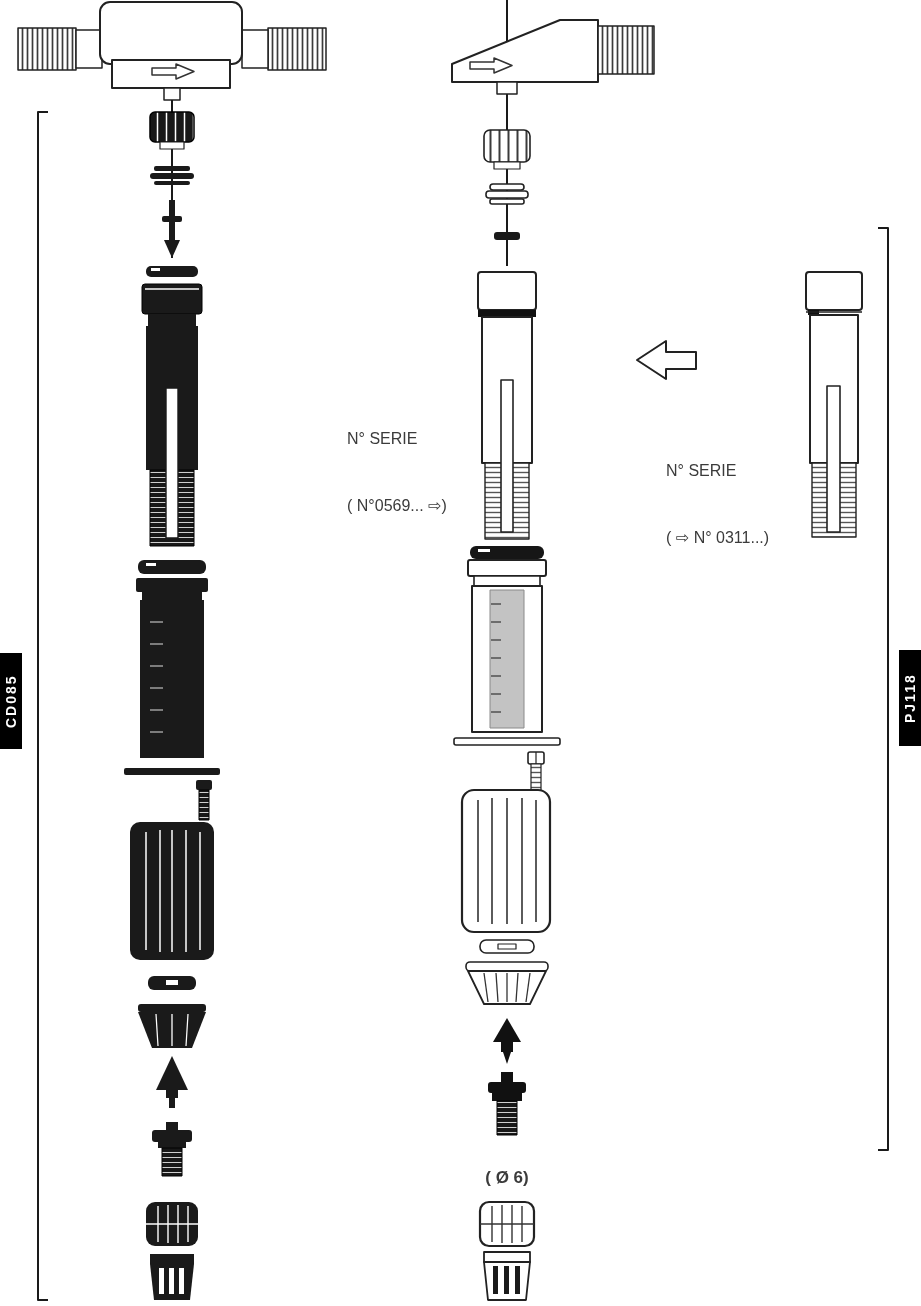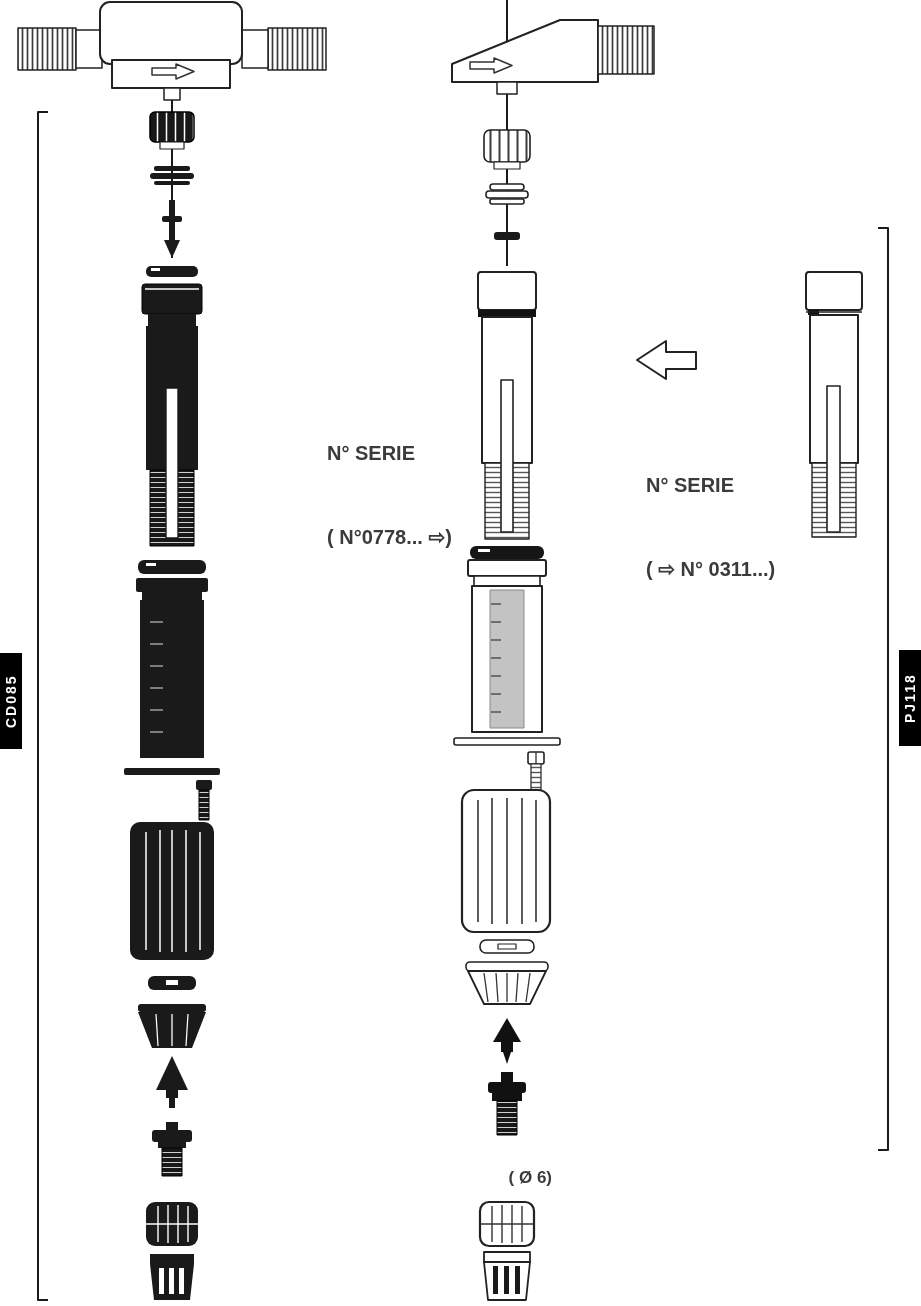--- a/index.html
+++ b/index.html
@@ -13,27 +13,27 @@
   #diagram{position:absolute;left:0;top:0;}
   .vlabel{
     position:absolute;
     background:#000;color:#fff;
     font-weight:bold;font-size:14px;letter-spacing:2px;
     writing-mode:vertical-rl;transform:rotate(180deg);
     display:flex;align-items:center;justify-content:center;
   }
   .serie-note{
     position:absolute;
-    font-weight:bold;font-size:20px;color:#3b3b3b;
-    line-height:1.4;white-space:pre;
+    font-weight:normal;font-size:16px;color:#3b3b3b;
+    line-height:1.4;white-space:pre;margin-left:20px;
   }
   .dia-note{
     position:absolute;
     font-weight:bold;font-size:17px;color:#3b3b3b;
-    text-align:right;
+    text-align:center;
   }
 </style>
 </head>
 <body>
 
 <div id="canvas">
 
 <svg id="diagram" width="921" height="1306" viewBox="0 0 921 1306" xmlns="http://www.w3.org/2000/svg">
   <defs>
 
@@ -334,21 +334,21 @@
     <path d="M878,228 L888,228 L888,1150 L878,1150" fill="none" stroke="#1a1a1a" stroke-width="2"></path>
   </g>
 </svg>
 
 <div class="vlabel" style="left:0px;top:653px;width:22px;height:96px;">CD085</div>
 
 <div class="vlabel" style="left:899px;top:650px;width:22px;height:96px;">PJ118</div>
 
 <div class="serie-note" style="left:327px;top:383px;">
   <div>N° SERIE</div>
-  <div>( N°0778... ⇨)</div>
+  <div>( N°0569... ⇨)</div>
 </div>
 
 <div class="serie-note" style="left:646px;top:415px;">
   <div>N° SERIE</div>
   <div>( ⇨ N° 0311...)</div>
 </div>
 
 <div class="dia-note" style="left:462px;top:1168px;width:90px;">( Ø 6)</div>
 
 </div>

